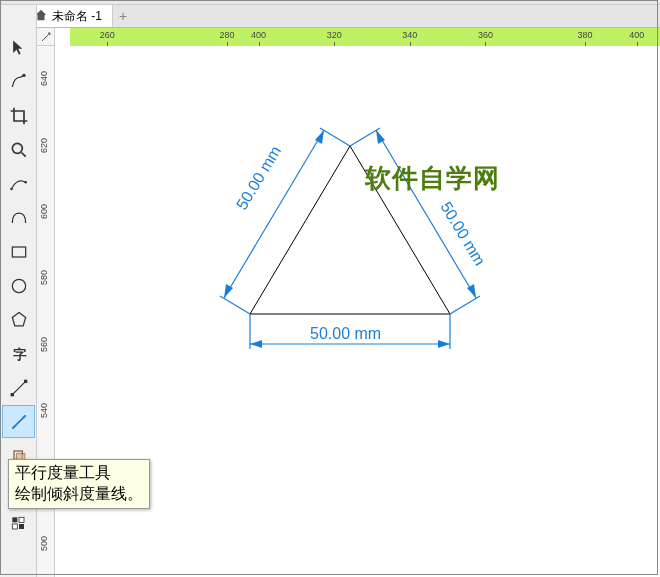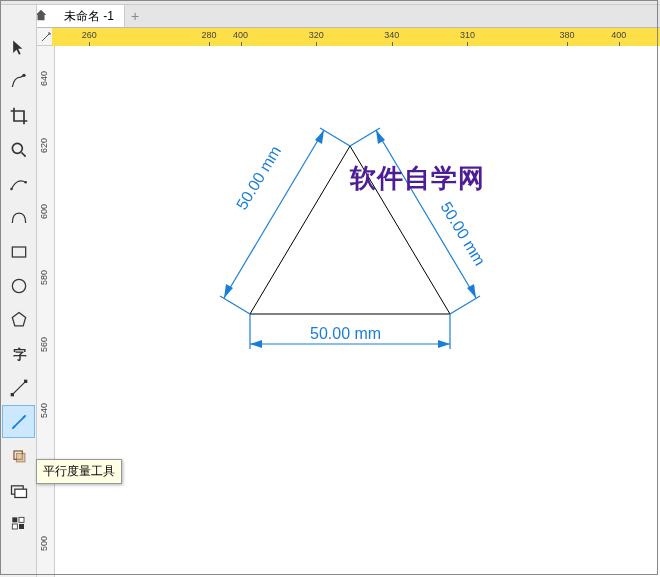--- a/index.html
+++ b/index.html
@@ -2,24 +2,24 @@
 <html><head>
 <meta charset="utf-8">
 <style>
 * { box-sizing: border-box; margin: 0; padding: 0; font-family: "Microsoft YaHei", sans-serif; }
 body { width: 660px; height: 577px; background: #fff; position: relative; overflow: hidden; }
 
 .top-bar { position: absolute; top: 0; left: 0; right: 0; height: 5px; background: #e8e8e8; border-bottom: 1px solid #ccc; }
 
 .tab-strip { position: absolute; top: 5px; left: 0; right: 0; height: 23px; background: #e5e5e5; display: flex; align-items: center; border-bottom: 1px solid #bbb; }
 .tab-btn { width: 24px; height: 22px; display: flex; align-items: center; justify-content: center; border-right: 1px solid #ccc; }
-.tab { height: 22px; background: #fff; padding: 0 10px; display: flex; align-items: center; font-size: 12px; border-right: 1px solid #ccc; gap: 16px; }
+.tab { height: 22px; background: #fff; padding: 0 10px; display: flex; align-items: center; font-size: 12px; border-right: 1px solid #ccc; gap: 4px; }
 .tab-add { width: 20px; height: 22px; display: flex; align-items: center; justify-content: center; color: #888; font-size: 14px; }
 
-.ruler-h { position: absolute; top: 28px; left: 52px; right: 0; height: 30px; background: #fde047; border-bottom: 1px solid #ccc; }
+.ruler-h { position: absolute; top: 28px; left: 70px; right: 0; height: 30px; background: #bef264; border-bottom: 1px solid #ccc; }
 .ruler-h .tick { position: absolute; top: 0; font-size: 9px; color: #444; }
 .ruler-h .tick::before { content: ""; position: absolute; left: 50%; bottom: -6px; width: 1px; height: 4px; background: #666; }
 .ruler-corner { position: absolute; top: 28px; left: 37px; width: 18px; height: 18px; background: #f5f5f5; border-right: 1px solid #ccc; border-bottom: 1px solid #ccc; display: flex; align-items: center; justify-content: center; }
 
 .ruler-v { position: absolute; top: 46px; left: 37px; bottom: 0; width: 18px; background: #f5f5f5; border-right: 1px solid #ccc; }
 .ruler-v .vtick { position: absolute; left: 2px; font-size: 9px; color: #444; writing-mode: vertical-rl; transform: rotate(180deg); }
 
 .toolbox { position: absolute; top: 5px; left: 0; bottom: 0; width: 37px; background: #f0f0f0; border-right: 1px solid #ccc; padding-top: 25px; }
 .tool { width: 33px; height: 33px; margin: 1px 2px; display: flex; align-items: center; justify-content: center; border: 1px solid transparent; cursor: pointer; }
 .tool.active { background: #cce8ff; border: 1px solid #7ab8e8; }
@@ -28,24 +28,24 @@
 .canvas-area { position: absolute; top: 46px; left: 55px; right: 0; bottom: 0; background: #fff; }
 
 .triangle-group { position: absolute; left: 130px; top: 55px; }
 
 .dim-line { stroke: #1b7ed6; stroke-width: 1.2; fill: none; }
 .dim-arrow { fill: #1b7ed6; }
 .dim-text { fill: #1b7ed6; font-size: 16px; }
 .tri-line { stroke: #000; stroke-width: 1; fill: none; }
 
 .logo { position: absolute; left: 295px; top: 115px; text-align: left; }
-.logo-cn { color: #4c1d95; font-size: 26px; font-weight: 700; letter-spacing: 1px; }
+.logo-cn { color: #4d7c0f; font-size: 26px; font-weight: 700; letter-spacing: 1px; margin-left: 15px; }
 .logo-en { color: #0b6fd6; font-size: 11px; font-weight: 700; letter-spacing: 1.5px; margin-top: -2px; }
 
-.tooltip { position: absolute; left: 8px; top: 459px; background: #ffffe5; border: 1px solid #999; padding: 3px 6px; font-size: 12px; box-shadow: 1px 1px 3px rgba(0,0,0,0.3); white-space: nowrap; z-index: 100; margin-left: 28px; }
+.tooltip { position: absolute; left: 8px; top: 459px; background: #ffffe5; border: 1px solid #999; padding: 3px 6px; font-size: 16px; box-shadow: 1px 1px 3px rgba(0,0,0,0.3); white-space: nowrap; z-index: 100; }
 .tooltip .tt-title { font-weight: 400; }
 
 .border-frame { position: absolute; top: 0; left: 0; right: 2px; bottom: 2px; border: 1px solid #888; pointer-events: none; }
 </style>
 </head>
 <body>
 
 <div class="top-bar"></div>
 
 <div class="tab-strip">
@@ -71,21 +71,21 @@
   <svg width="12" height="12" viewBox="0 0 12 12">
       <path d="M2 10 L10 2 M8 2 L10 2 L10 4" stroke="#555" stroke-width="1" fill="none"></path>
     </svg>
 </div>
 <div class="ruler-h" id="ruler-h">
     <div class="tick" style="left: 29.8125px; top: 2px;">260</div>
     <div class="tick" style="left: 105.438px; top: 2px; margin-left: 44px;">280</div>
     <div class="tick" style="left: 181.062px; top: 2px;">400</div>
     <div class="tick" style="left: 256.688px; top: 2px; text-align: center;">320</div>
     <div class="tick" style="left: 332.312px; top: 2px;">340</div>
-    <div class="tick" style="left: 407.938px; top: 2px;">310</div>
+    <div class="tick" style="left: 407.938px; top: 2px;">360</div>
     <div class="tick" style="left: 483.562px; top: 2px; margin-left: 24px;">380</div>
     <div class="tick" style="left: 559.188px; top: 2px;">400</div>
   </div>
 <div class="ruler-v" id="ruler-v">
     <div class="vtick" style="top: 25.1875px;">640</div>
     <div class="vtick" style="top: 91.5625px;">620</div>
     <div class="vtick" style="top: 157.938px;">600</div>
     <div class="vtick" style="top: 224.312px;">580</div>
     <div class="vtick" style="top: 290.688px;">560</div>
     <div class="vtick" style="top: 357.062px;">540</div>
@@ -218,15 +218,16 @@
     </svg>
   </div>
 
   <div class="logo">
     <div class="logo-cn">软件自学网</div>
   </div>
 </div>
 
 <div class="tooltip">
   <div class="tt-title">平行度量工具</div>
+  <div>绘制倾斜度量线。</div>
 </div>
 
 <div class="border-frame"></div>
 
 </body></html>

